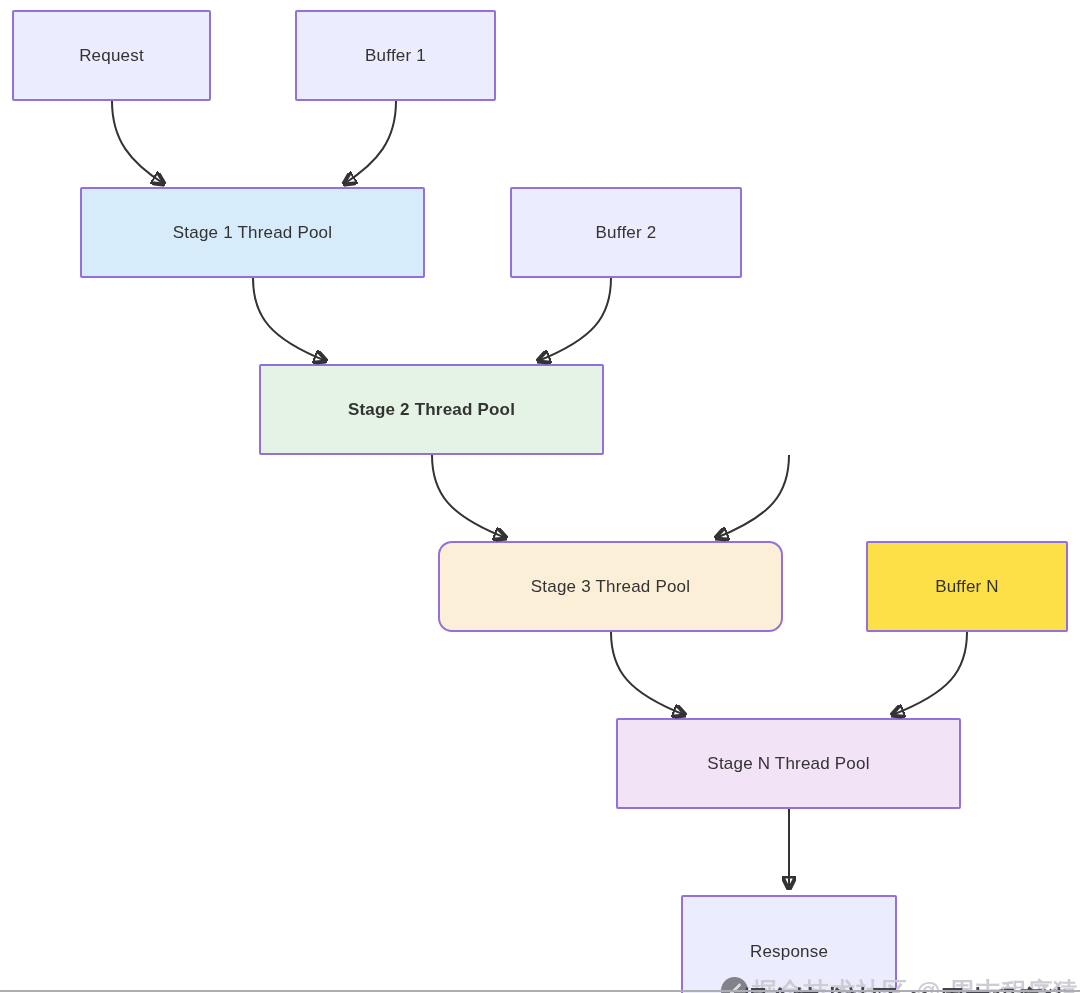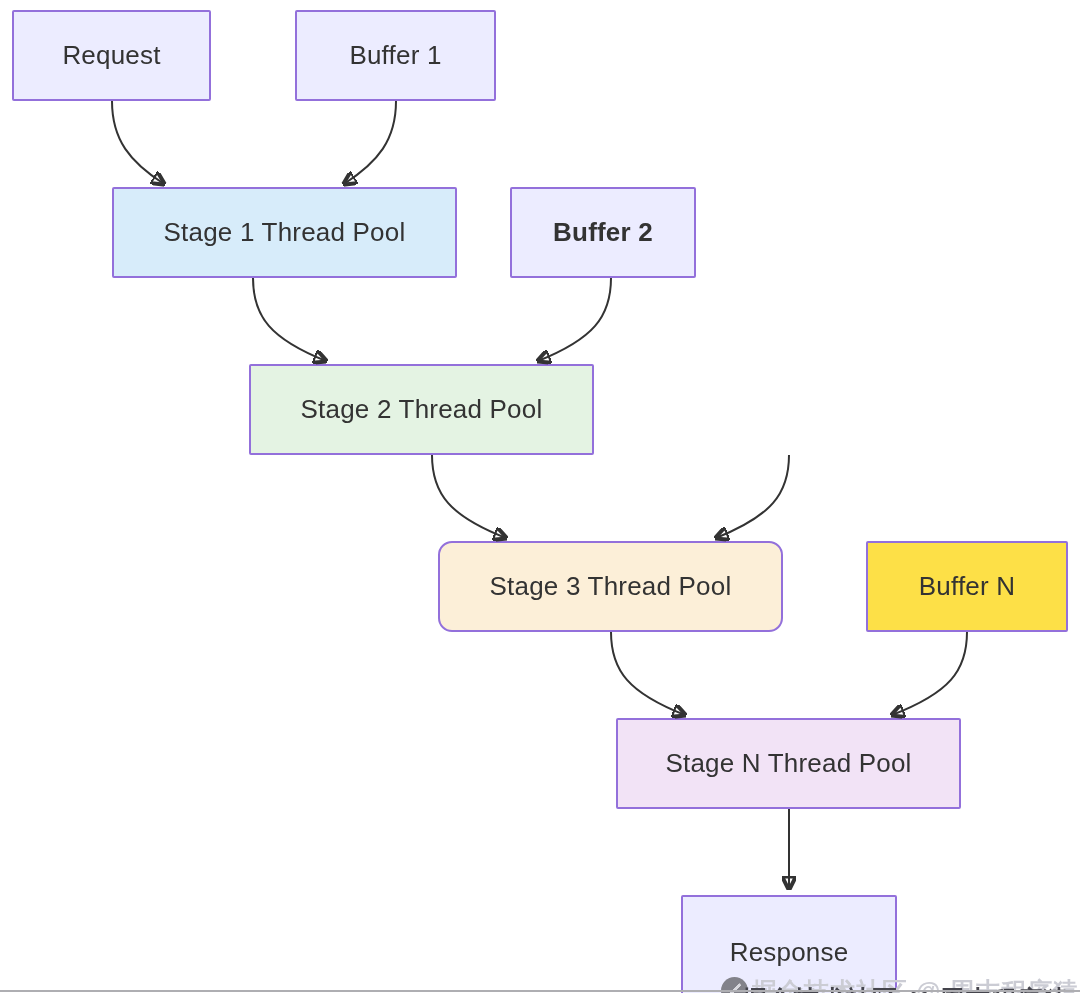--- a/index.html
+++ b/index.html
@@ -15,31 +15,31 @@
     overflow: hidden;
   }
   .node {
     position: absolute;
     display: flex;
     align-items: center;
     justify-content: center;
     border: 2px solid #9370db;
     border-radius: 2px;
     color: #333333;
-    font-size: 26px;
+    font-size: 17px;
     font-weight: 500;
     letter-spacing: 0.2px;
     z-index: 2;
   }
   
   .n-request  { left: 12px;  top: 10px;  width: 199px; height: 91px; }
   .n-buffer1  { left: 295px; top: 10px;  width: 201px; height: 91px; }
-  .n-stage1   { left: 80px;  top: 187px; width: 345px; height: 91px; margin-left: 32px; }
-  .n-buffer2  { left: 510px; top: 187px; width: 186px; height: 91px; font-weight: bold; }
-  .n-stage2   { left: 249px; top: 364px; width: 345px; height: 91px; }
+  .n-stage1   { left: 80px;  top: 187px; width: 345px; height: 91px; }
+  .n-buffer2  { left: 510px; top: 187px; width: 232px; height: 91px; }
+  .n-stage2   { left: 259px; top: 364px; width: 345px; height: 91px; font-weight: bold; }
   .n-buffer3  { left: 688px; top: 364px; width: 201px; height: 91px; }
   .n-stage3   { left: 438px; top: 541px; width: 345px; height: 91px; border-radius: 14px; }
   .n-buffern  { left: 866px; top: 541px; width: 202px; height: 91px; }
   .n-stagen   { left: 616px; top: 718px; width: 345px; height: 91px; }
   .n-response { left: 681px; top: 895px; width: 216px; height: 114px; }
 
   svg.edges {
     position: absolute;
     left: 0; top: 0;
     width: 1080px; height: 993px;

